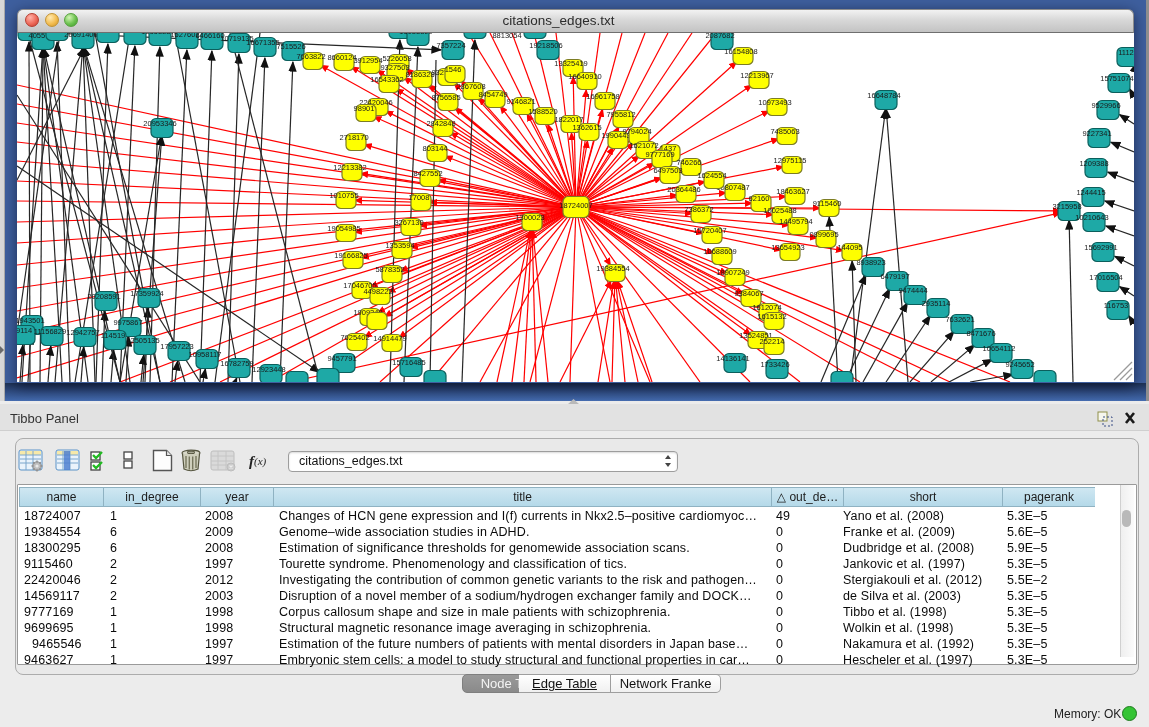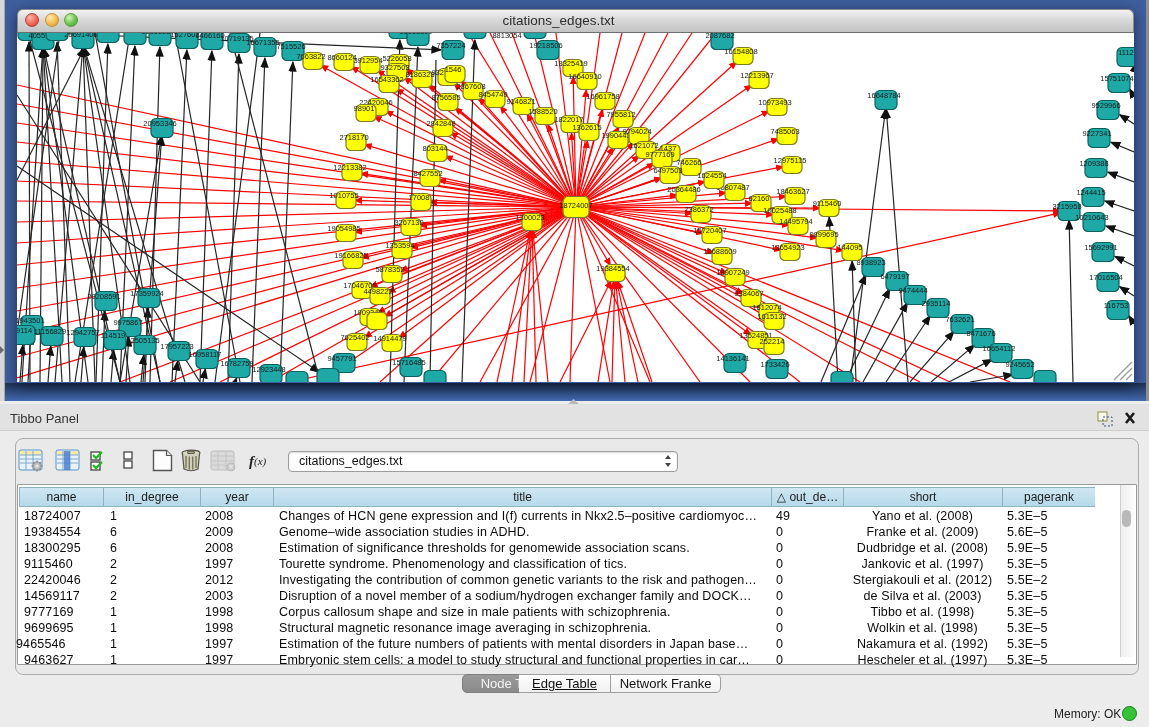--- a/index.html
+++ b/index.html
@@ -33,21 +33,21 @@
 #tptitle { left:10px; top:411px; font-size:13px; color:#333; }
 #container { left:15px; top:438px; width:1124px; height:237px; background:#e9e9e9;
   border:1px solid #acacac; border-radius:8px; }
 #viewport { left:17px; top:484px; width:1120px; height:181px; background:#fff;
   border:1px solid #9a9a9a; border-radius:1px; }
 .hc { position:absolute; top:487px; height:20px; background:linear-gradient(#cfe7f2,#b4d9e9);
   border:1px solid #8fb2c2; border-right:none; font-size:12px; color:#1c1c1c;
   text-align:center; line-height:19px; }
 .row { position:absolute; left:0; top:0; width:1120px; height:16px; font-size:12.5px; letter-spacing:0.15px; color:#0a0a0a; }
 .row span { position:absolute; top:1px; white-space:nowrap; }
-.row .ctr { text-align:center; }
+.row .ctr { text-align:left; }
 
 #sbtrack { left:1120px; top:485px; width:14px; height:172px; background:linear-gradient(90deg,#efefef,#fbfbfb); border-left:1px solid #d0d0d0;}
 #sbthumb { left:1122px; top:510px; width:9px; height:17px; background:#b9b9b9; border-radius:5px; }
 
 #combobox { left:288px; top:451px; width:390px; height:21px; background:#fff;
   border:1px solid #9d9d9d; border-radius:4px; box-shadow:inset 0 1px 2px rgba(0,0,0,.15); }
 #combotext { left:299px; top:454px; font-size:12.5px; color:#111; }
 .seg { position:absolute; top:674px; height:19px; font-size:13px; line-height:18px;
   text-align:center; color:#111; background:linear-gradient(#ffffff,#f0f0f0); border:1px solid #9e9e9e; }
 #seg1 { left:450px; width:103px; border-radius:5px 0 0 5px;
@@ -636,21 +636,21 @@
 <div class="row" style="top:620px">
       <span style="left:24px">9699695</span>
       <span style="left:110px">1</span>
       <span style="left:205px">1998</span>
       <span style="left:279px">Structural magnetic resonance image averaging in schizophrenia.</span>
       <span style="left:776px">0</span>
       <span class="ctr" style="left:843px;width:159px">Wolkin et al. (1998)</span>
       <span style="left:1007px">5.3E–5</span>
     </div>
 <div class="row" style="top:636px">
-      <span style="left:16px">9465546</span>
+      <span style="left:32px">9465546</span>
       <span style="left:110px">1</span>
       <span style="left:205px">1997</span>
       <span style="left:279px">Estimation of the future numbers of patients with mental disorders in Japan base…</span>
       <span style="left:776px">0</span>
       <span class="ctr" style="left:843px;width:159px">Nakamura et al. (1992)</span>
       <span style="left:1007px">5.3E–5</span>
     </div>
 <div class="row" style="top:652px">
       <span style="left:24px">9463627</span>
       <span style="left:110px">1</span>

